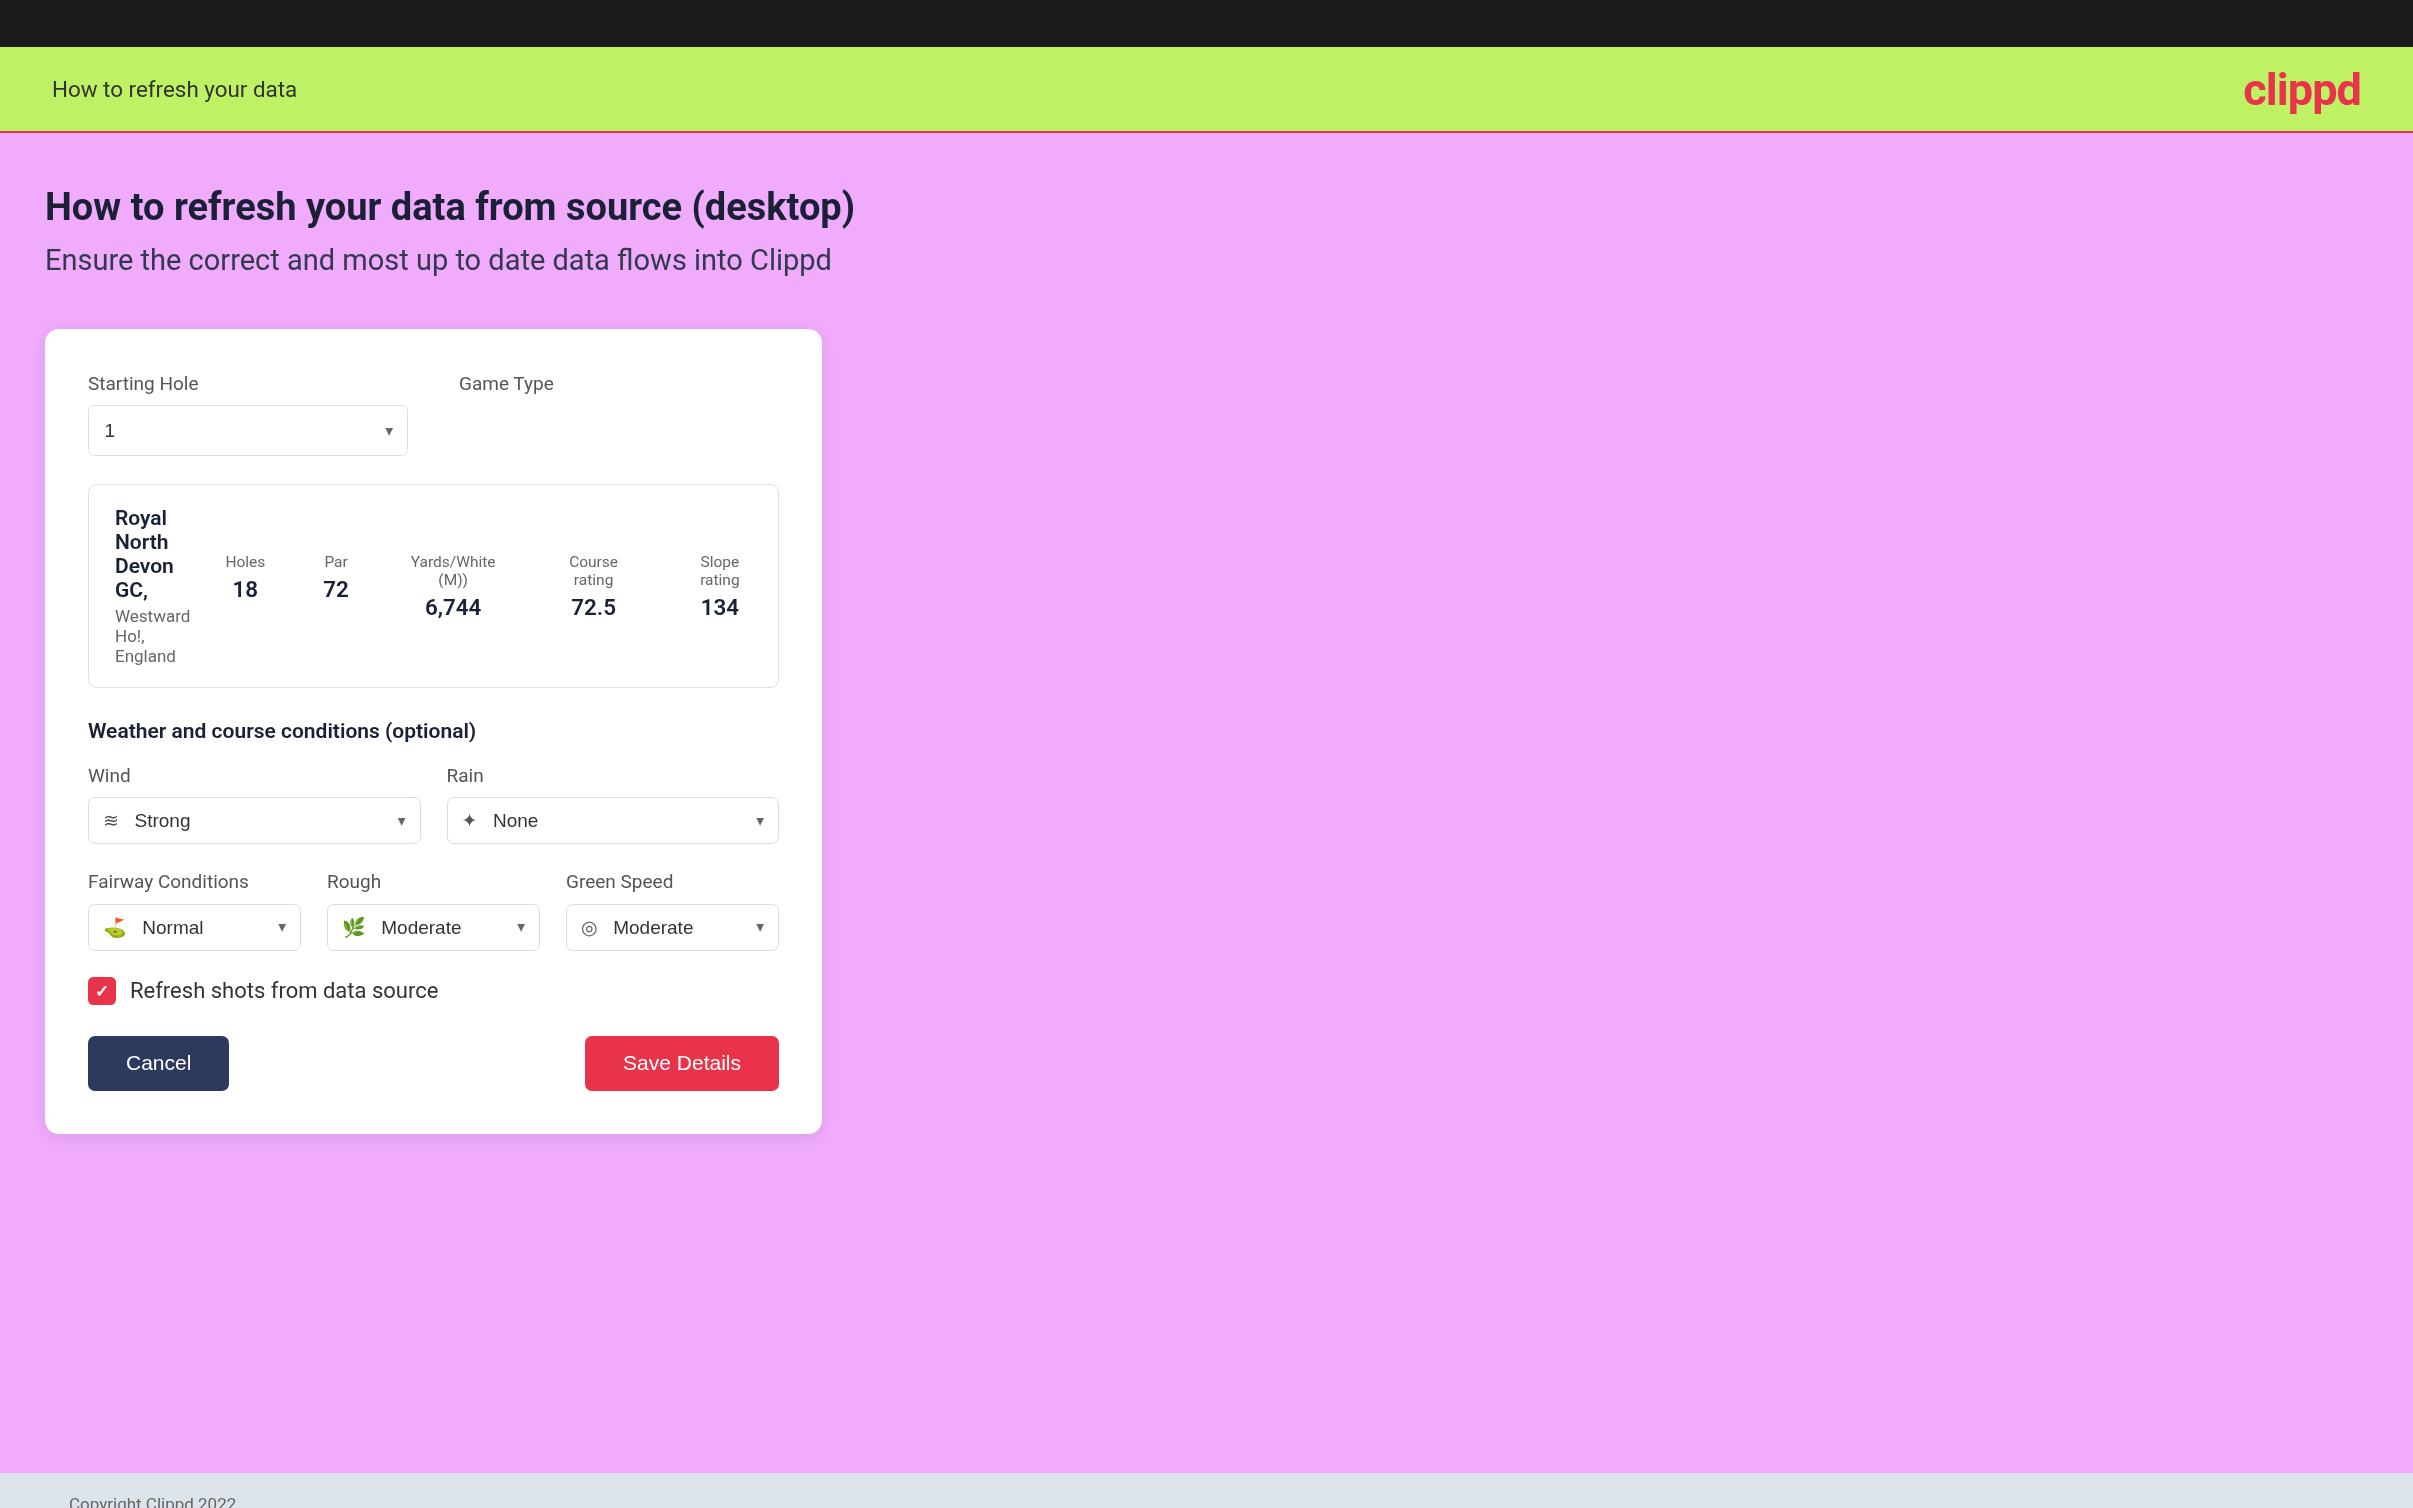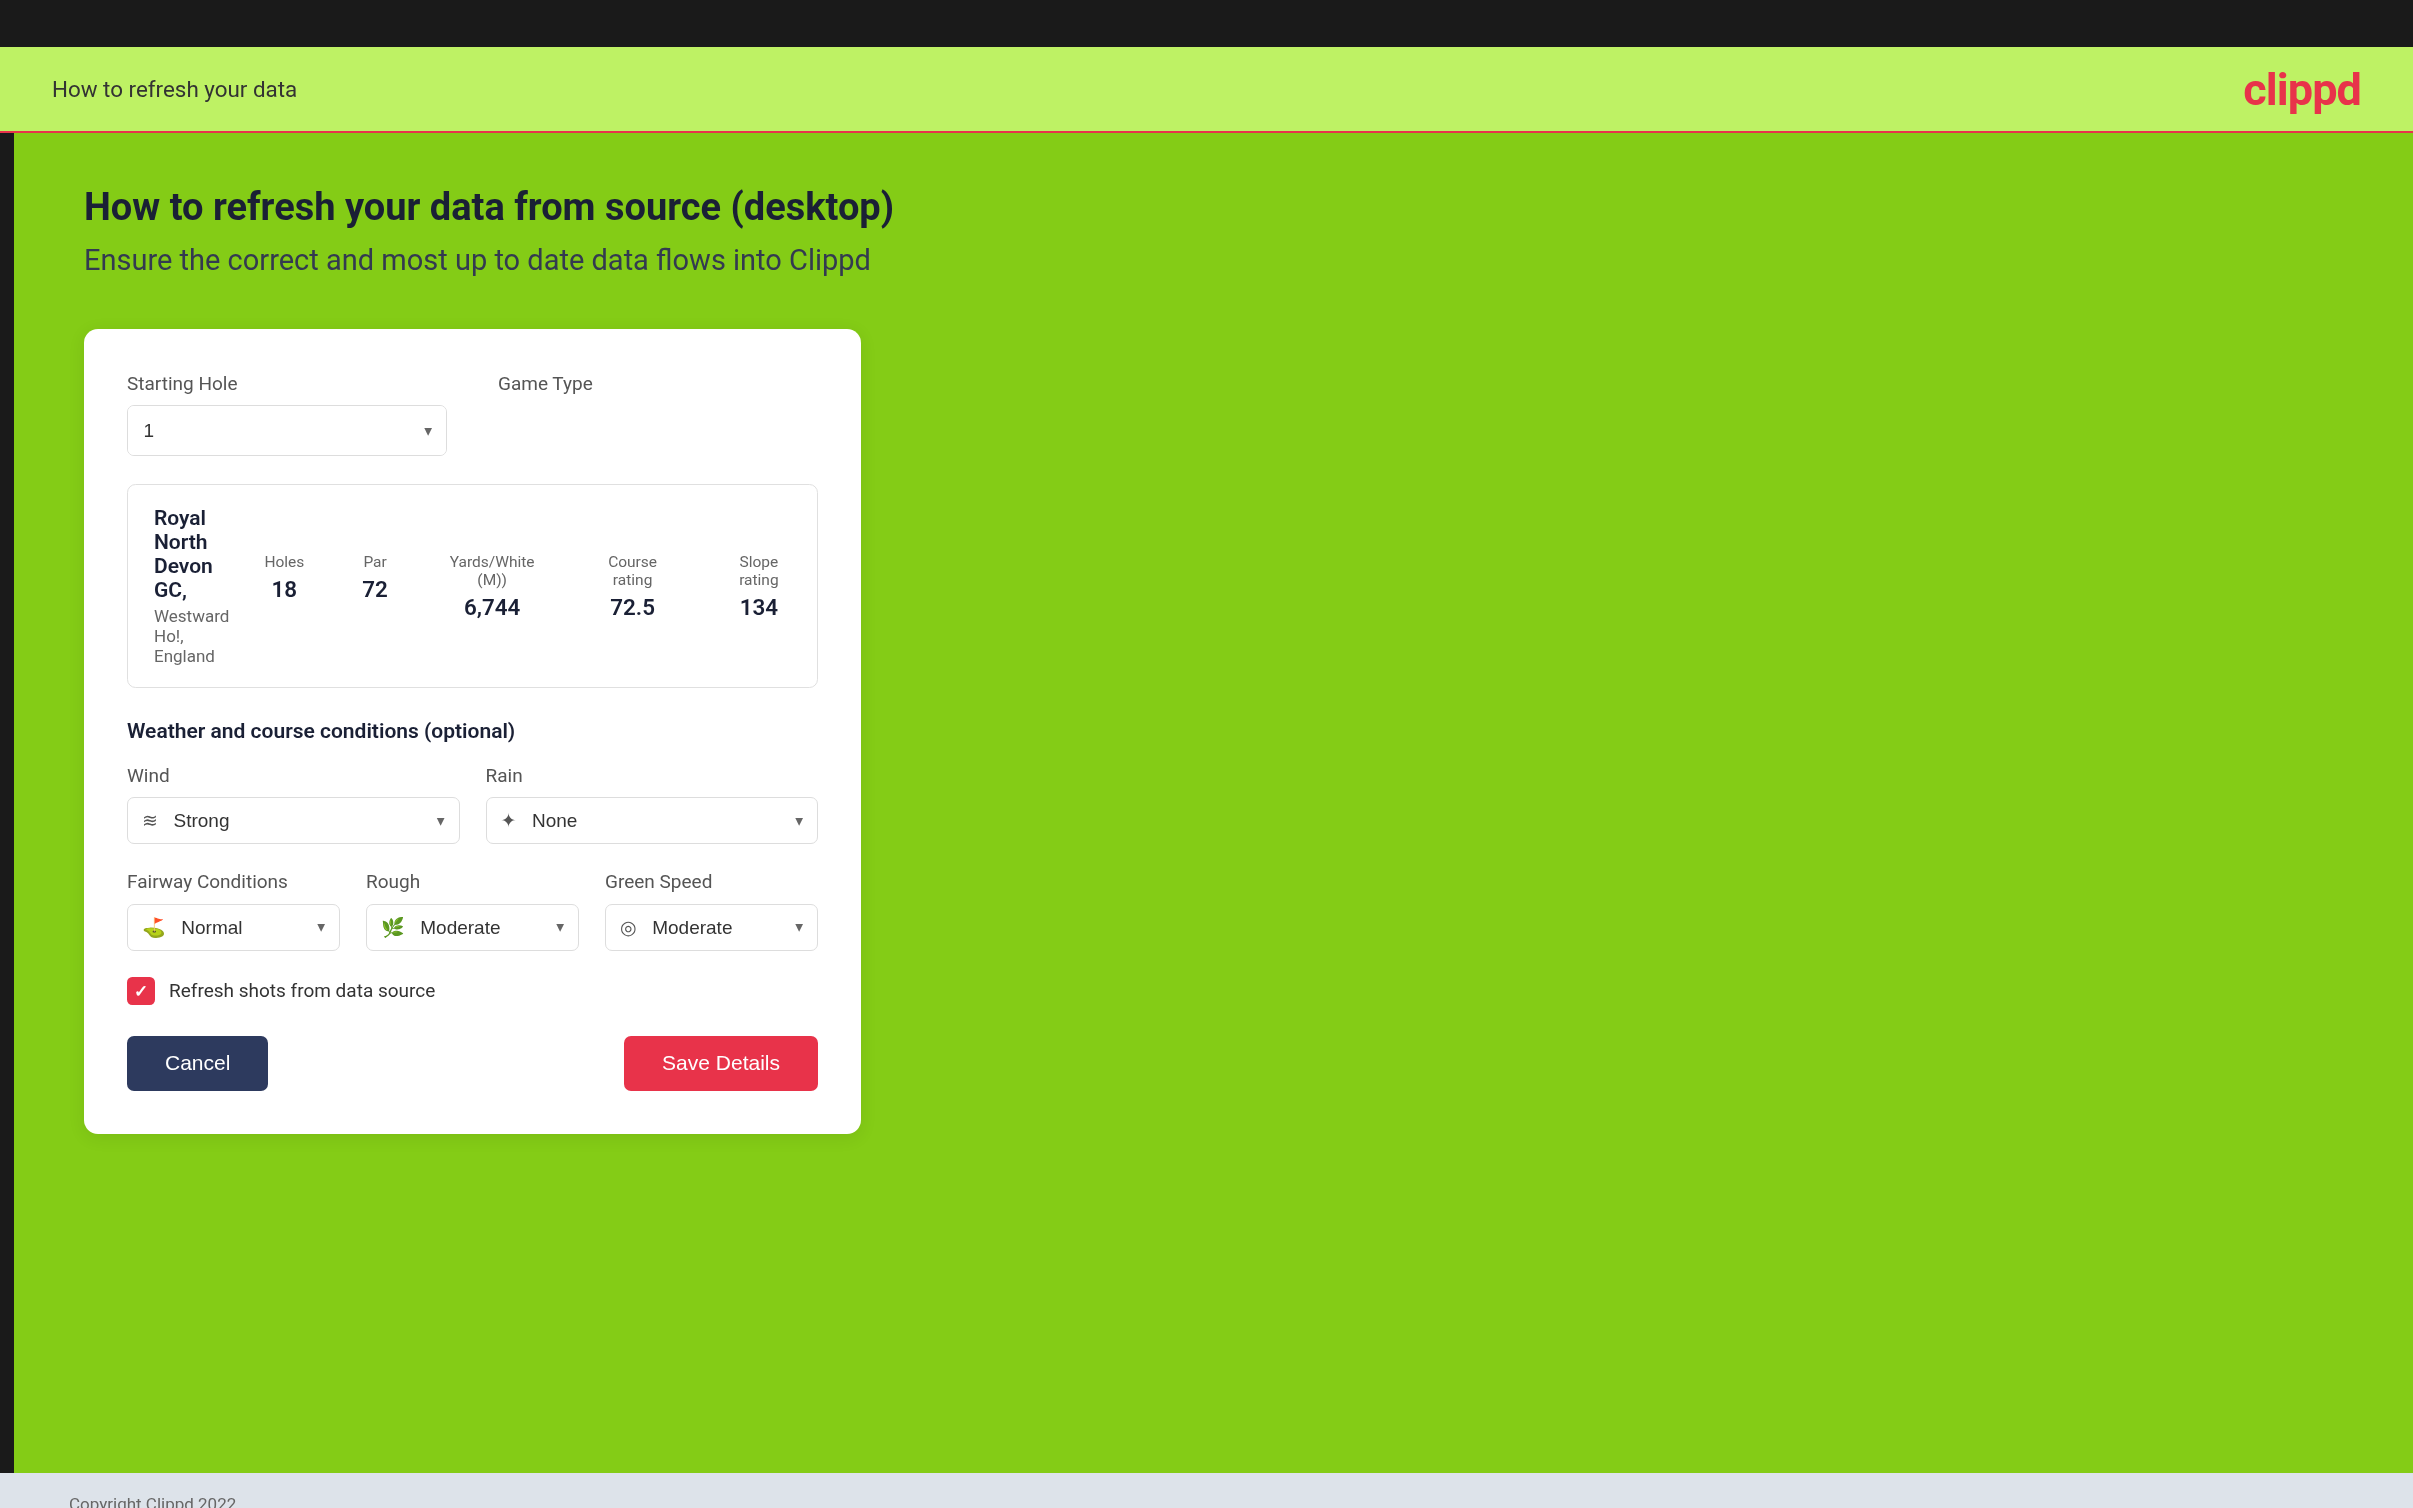--- a/index.html
+++ b/index.html
@@ -27,24 +27,23 @@
       color: #333;
       font-weight: 400;
     }
     .logo {
       font-size: 45px;
       font-weight: 700;
       color: #e8334a;
       letter-spacing: -0.9px;
     }
     .main-content {
-      background: #84cc16;
-      padding: 52px 70px;
+      background: #f0abfc;
+      padding: 52px 45px;
       min-height: calc(1508px - 47px - 69px - 52px);
-      margin-left: 14px;
     }
     .page-heading {
       font-size: 38px;
       font-weight: 700;
       color: #1a2035;
       margin-bottom: 14px;
     }
     .page-subheading {
       font-size: 29px;
       color: #333a50;
@@ -220,21 +219,21 @@
       justify-content: center;
       cursor: pointer;
       flex-shrink: 0;
     }
     .checkbox-custom .checkmark {
       color: white;
       font-size: 17px;
       font-weight: 700;
     }
     .checkbox-label {
-      font-size: 19px;
+      font-size: 22px;
       color: #333;
     }
     .button-row {
       display: flex;
       justify-content: space-between;
       align-items: center;
     }
     .btn-cancel {
       background: #2d3a5e;
       color: white;

